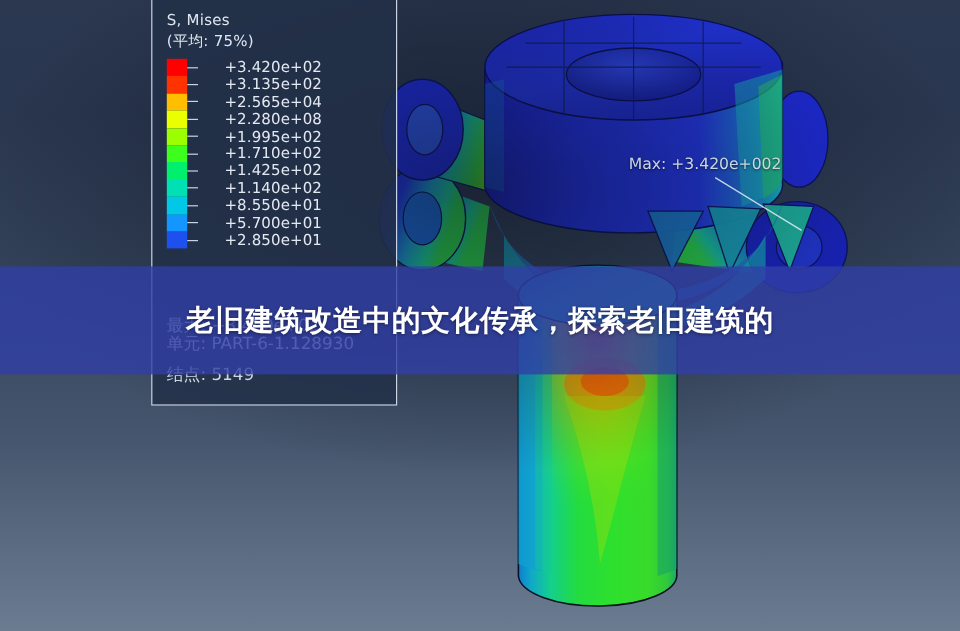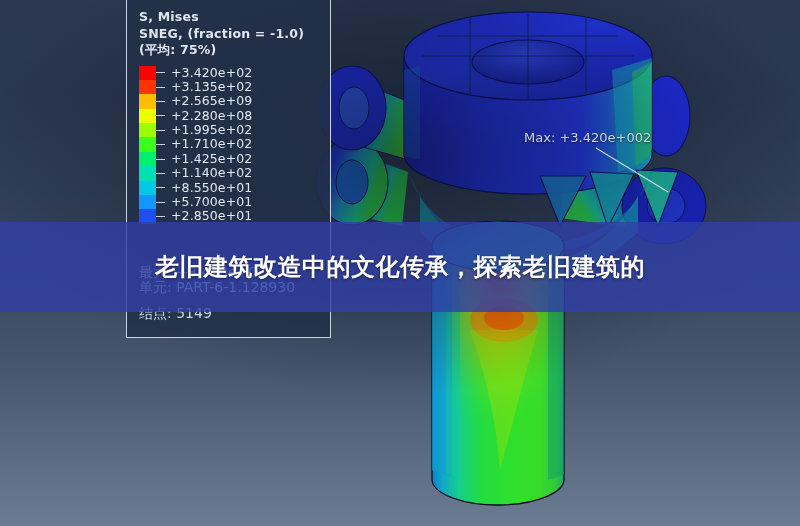--- a/index.html
+++ b/index.html
@@ -22,29 +22,29 @@
   
   #legend{
     position:absolute;left:126px;top:-4px;width:205px;height:342px;
     border:1px solid #c9d3e2;
     background:rgba(34,48,72,.86);
     box-sizing:border-box;
     padding:12px 0 0 12px;
   }
   #legend .hdr{
     color:#dfe6f0;font-size:12.5px;line-height:16.5px;
-    letter-spacing:.2px;white-space:nowrap;font-weight:bold;
+    letter-spacing:.2px;white-space:nowrap;
   }
   #swatches{margin-top:7px;position:relative;}
   .srow{display:flex;align-items:center;height:14.4px;}
   .sw{width:17px;height:14.4px;display:block;}
   .tick{width:9px;height:1px;background:#c9d3e2;margin-left:0px;}
   .sval{
     color:#e3e9f2;font-size:12.5px;line-height:14.4px;
-    margin-left:6px;white-space:nowrap;letter-spacing:.1px;
+    margin-left:22px;white-space:nowrap;letter-spacing:.1px;
   }
   .foot{
     position:absolute;left:12px;color:#cdd6e4;font-size:14px;
     line-height:15px;white-space:nowrap;
   }
   #foot1{top:268px;}
   #foot2{top:283px;text-align:right;}
   #foot3{top:309px;text-align:center;}
 
   
@@ -246,38 +246,37 @@
 
     <div id="maxann">
       <span>Max: +3.420e+002</span>
     </div>
     <svg style="position:absolute;left:0;top:0;width:800px;height:526px;pointer-events:none;">
       <path d="M596 148 L668 192" stroke="#e6eef8" stroke-width="1.1" fill="none" opacity=".85"></path>
     </svg>
 
     <div id="legend">
       <div class="hdr">S, Mises</div>
-      <div class="hdr">SNEG, (fraction = -1.0)</div>
       <div class="hdr">(平均: 75%)</div>
 
       <div id="swatches">
           <div class="srow">
             <span class="sw" style="background: rgb(255, 0, 0);"></span>
             <span class="tick"></span>
             <span class="sval">+3.420e+02</span>
           </div>
           <div class="srow">
             <span class="sw" style="background: rgb(255, 51, 0);"></span>
             <span class="tick"></span>
             <span class="sval">+3.135e+02</span>
           </div>
           <div class="srow">
             <span class="sw" style="background: rgb(255, 191, 0);"></span>
             <span class="tick"></span>
-            <span class="sval">+2.565e+09</span>
+            <span class="sval">+2.565e+04</span>
           </div>
           <div class="srow">
             <span class="sw" style="background: rgb(234, 255, 0);"></span>
             <span class="tick"></span>
             <span class="sval">+2.280e+08</span>
           </div>
           <div class="srow">
             <span class="sw" style="background: rgb(155, 255, 0);"></span>
             <span class="tick"></span>
             <span class="sval">+1.995e+02</span>

